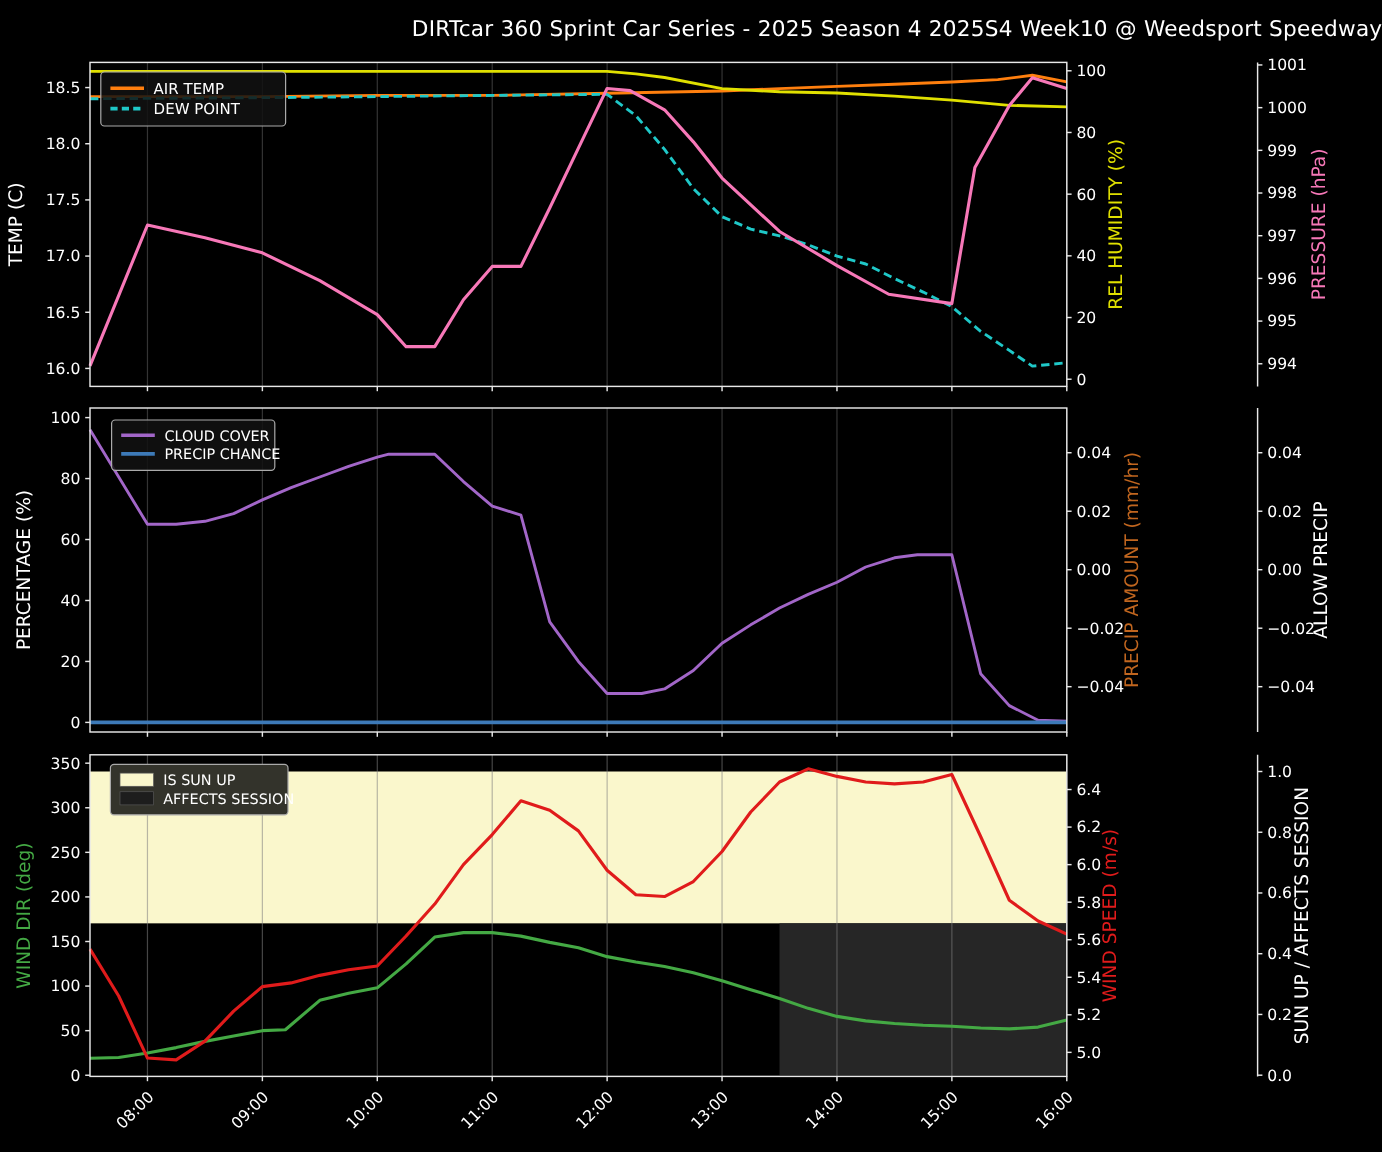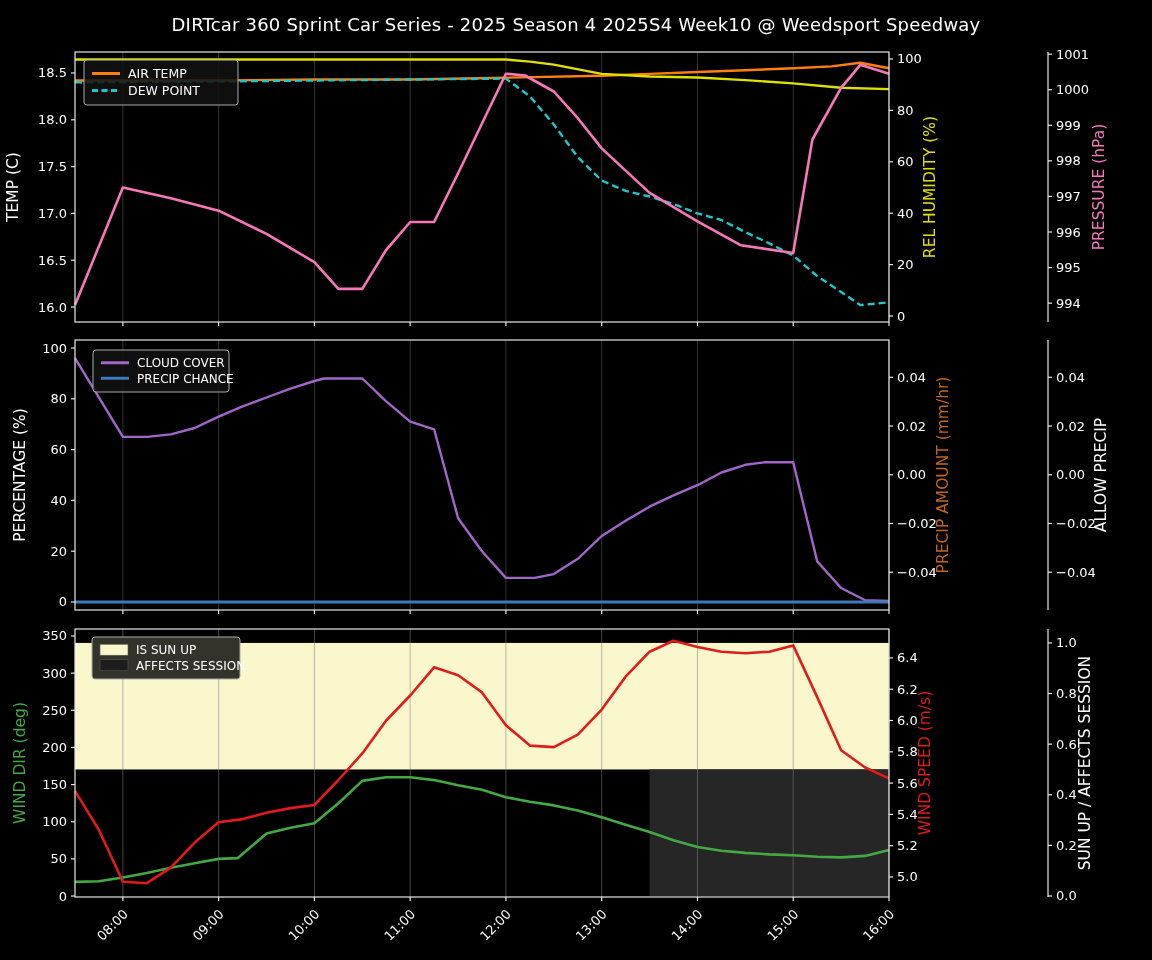--- a/index.html
+++ b/index.html
@@ -1,18 +1,18 @@
 <!DOCTYPE html>
 <html><head>
 <meta charset="utf-8">
 <style>
   html,body{margin:0;padding:0;background:#000;}
   body{font-family:"DejaVu Sans","Liberation Sans",sans-serif;}
   .fig{position:relative;width:1152px;height:960px;background:#000;overflow:hidden;}
-  .fig-title{position:absolute;top:14px;left:0;width:100%;text-align:center;
+  .fig-title{position:absolute;top:14px;left:0;width:100%;text-align:right;
              color:#ffffff;font-size:18px;letter-spacing:0.2px;}
   svg text{font-family:"DejaVu Sans","Liberation Sans",sans-serif;}
 </style>
 </head>
 <body>
 
 <div class="fig">
   <div class="fig-title">DIRTcar 360 Sprint Car Series - 2025 Season 4 2025S4 Week10 @ Weedsport Speedway</div>
   <svg id="chart" width="1152" height="960" viewBox="0 0 1152 960">
       <g>

